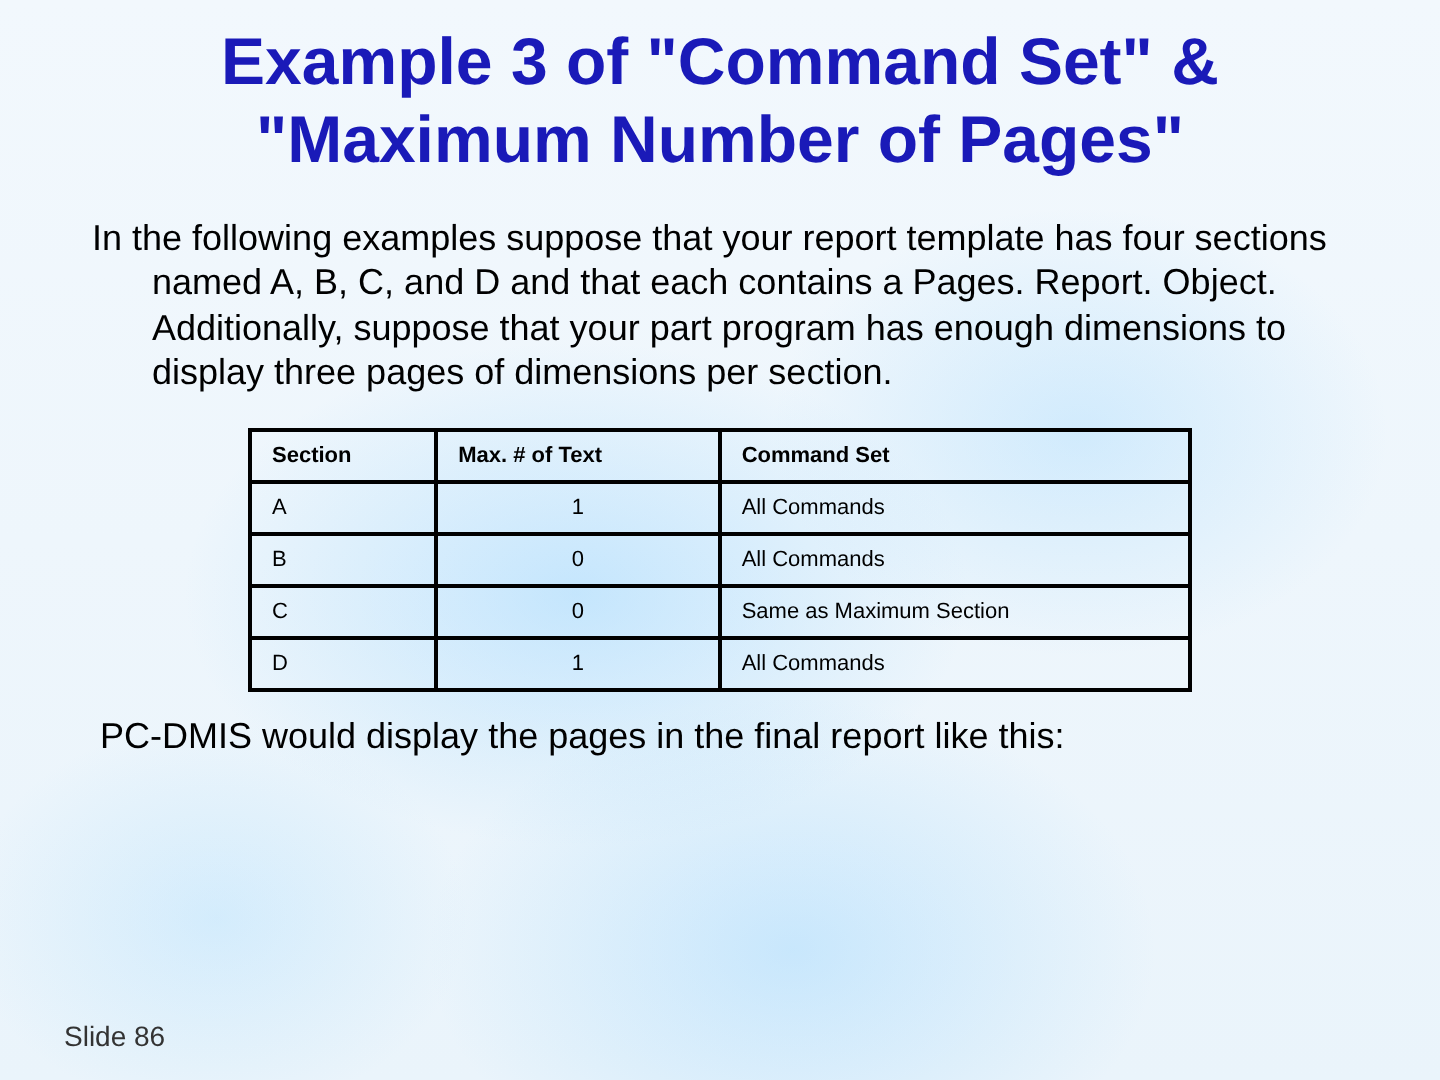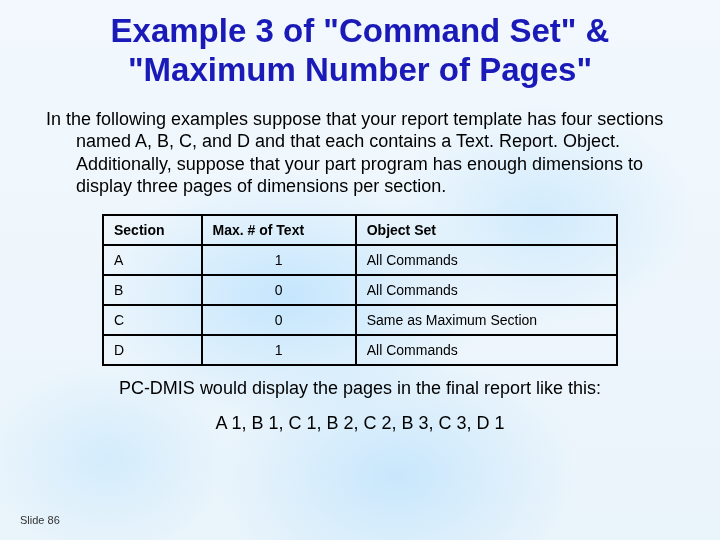--- a/index.html
+++ b/index.html
@@ -36,73 +36,72 @@
     font-size: 18px;
     line-height: 1.25;
     padding-left: 6px;
     text-indent: -30px;
     margin-left: 30px;
     margin-bottom: 12px;
   }
   table.data {
     border-collapse: collapse;
     margin: 16px auto 12px auto;
-    width: 516px;
-    font-size: 14px;
+    width: 472px;
+    font-size: 11px;
     color: #000;
     background: rgba(255,255,255,0);
   }
   table.data th, table.data td {
     border: 2px solid #000;
     padding: 6px 10px;
     text-align: left;
     vertical-align: top;
   }
   table.data th {
     font-weight: bold;
   }
   table.data td.center {
     text-align: center;
   }
   .result-intro {
     color: #000;
     font-size: 18px;
-    text-align: center;
     margin: 6px 0 14px 0;
     padding: 0 10px;
   }
   .result-line {
     color: #000;
     font-size: 18px;
     text-align: center;
     margin: 0 0 20px 0;
   }
   .footer {
     position: absolute;
-    left: 20px;
+    left: 32px;
     bottom: 14px;
-    font-size: 11px;
+    font-size: 14px;
     color: #333;
   }
 </style>
 </head>
 <body>
 
 <div class="slide">
 
   <h1 class="title">Example 3 of "Command Set" &amp; "Maximum Number of Pages"</h1>
 
-  <p class="body-text">In the following examples suppose that your report template has four sections named A, B, C, and D and that each contains a Text. Report. Object. Additionally, suppose that your part program has enough dimensions to display three pages of dimensions per section.</p>
+  <p class="body-text">In the following examples suppose that your report template has four sections named A, B, C, and D and that each contains a Pages. Report. Object. Additionally, suppose that your part program has enough dimensions to display three pages of dimensions per section.</p>
 
   <table class="data">
     <thead>
       <tr>
         <th>Section</th>
         <th>Max. # of Text</th>
-        <th>Object Set</th>
+        <th>Command Set</th>
       </tr>
     </thead>
     <tbody>
       <tr>
         <td>A</td>
         <td class="center">1</td>
         <td>All Commands</td>
       </tr>
       <tr>
         <td>B</td>
@@ -116,16 +115,15 @@
       </tr>
       <tr>
         <td>D</td>
         <td class="center">1</td>
         <td>All Commands</td>
       </tr>
     </tbody>
   </table>
 
   <p class="result-intro">PC-DMIS would display the pages in the final report like this:</p>
-  <p class="result-line">A 1, B 1, C 1, B 2, C 2, B 3, C 3, D 1</p>
 
   <div class="footer">Slide 86</div>
 </div>
 
 </body></html>

